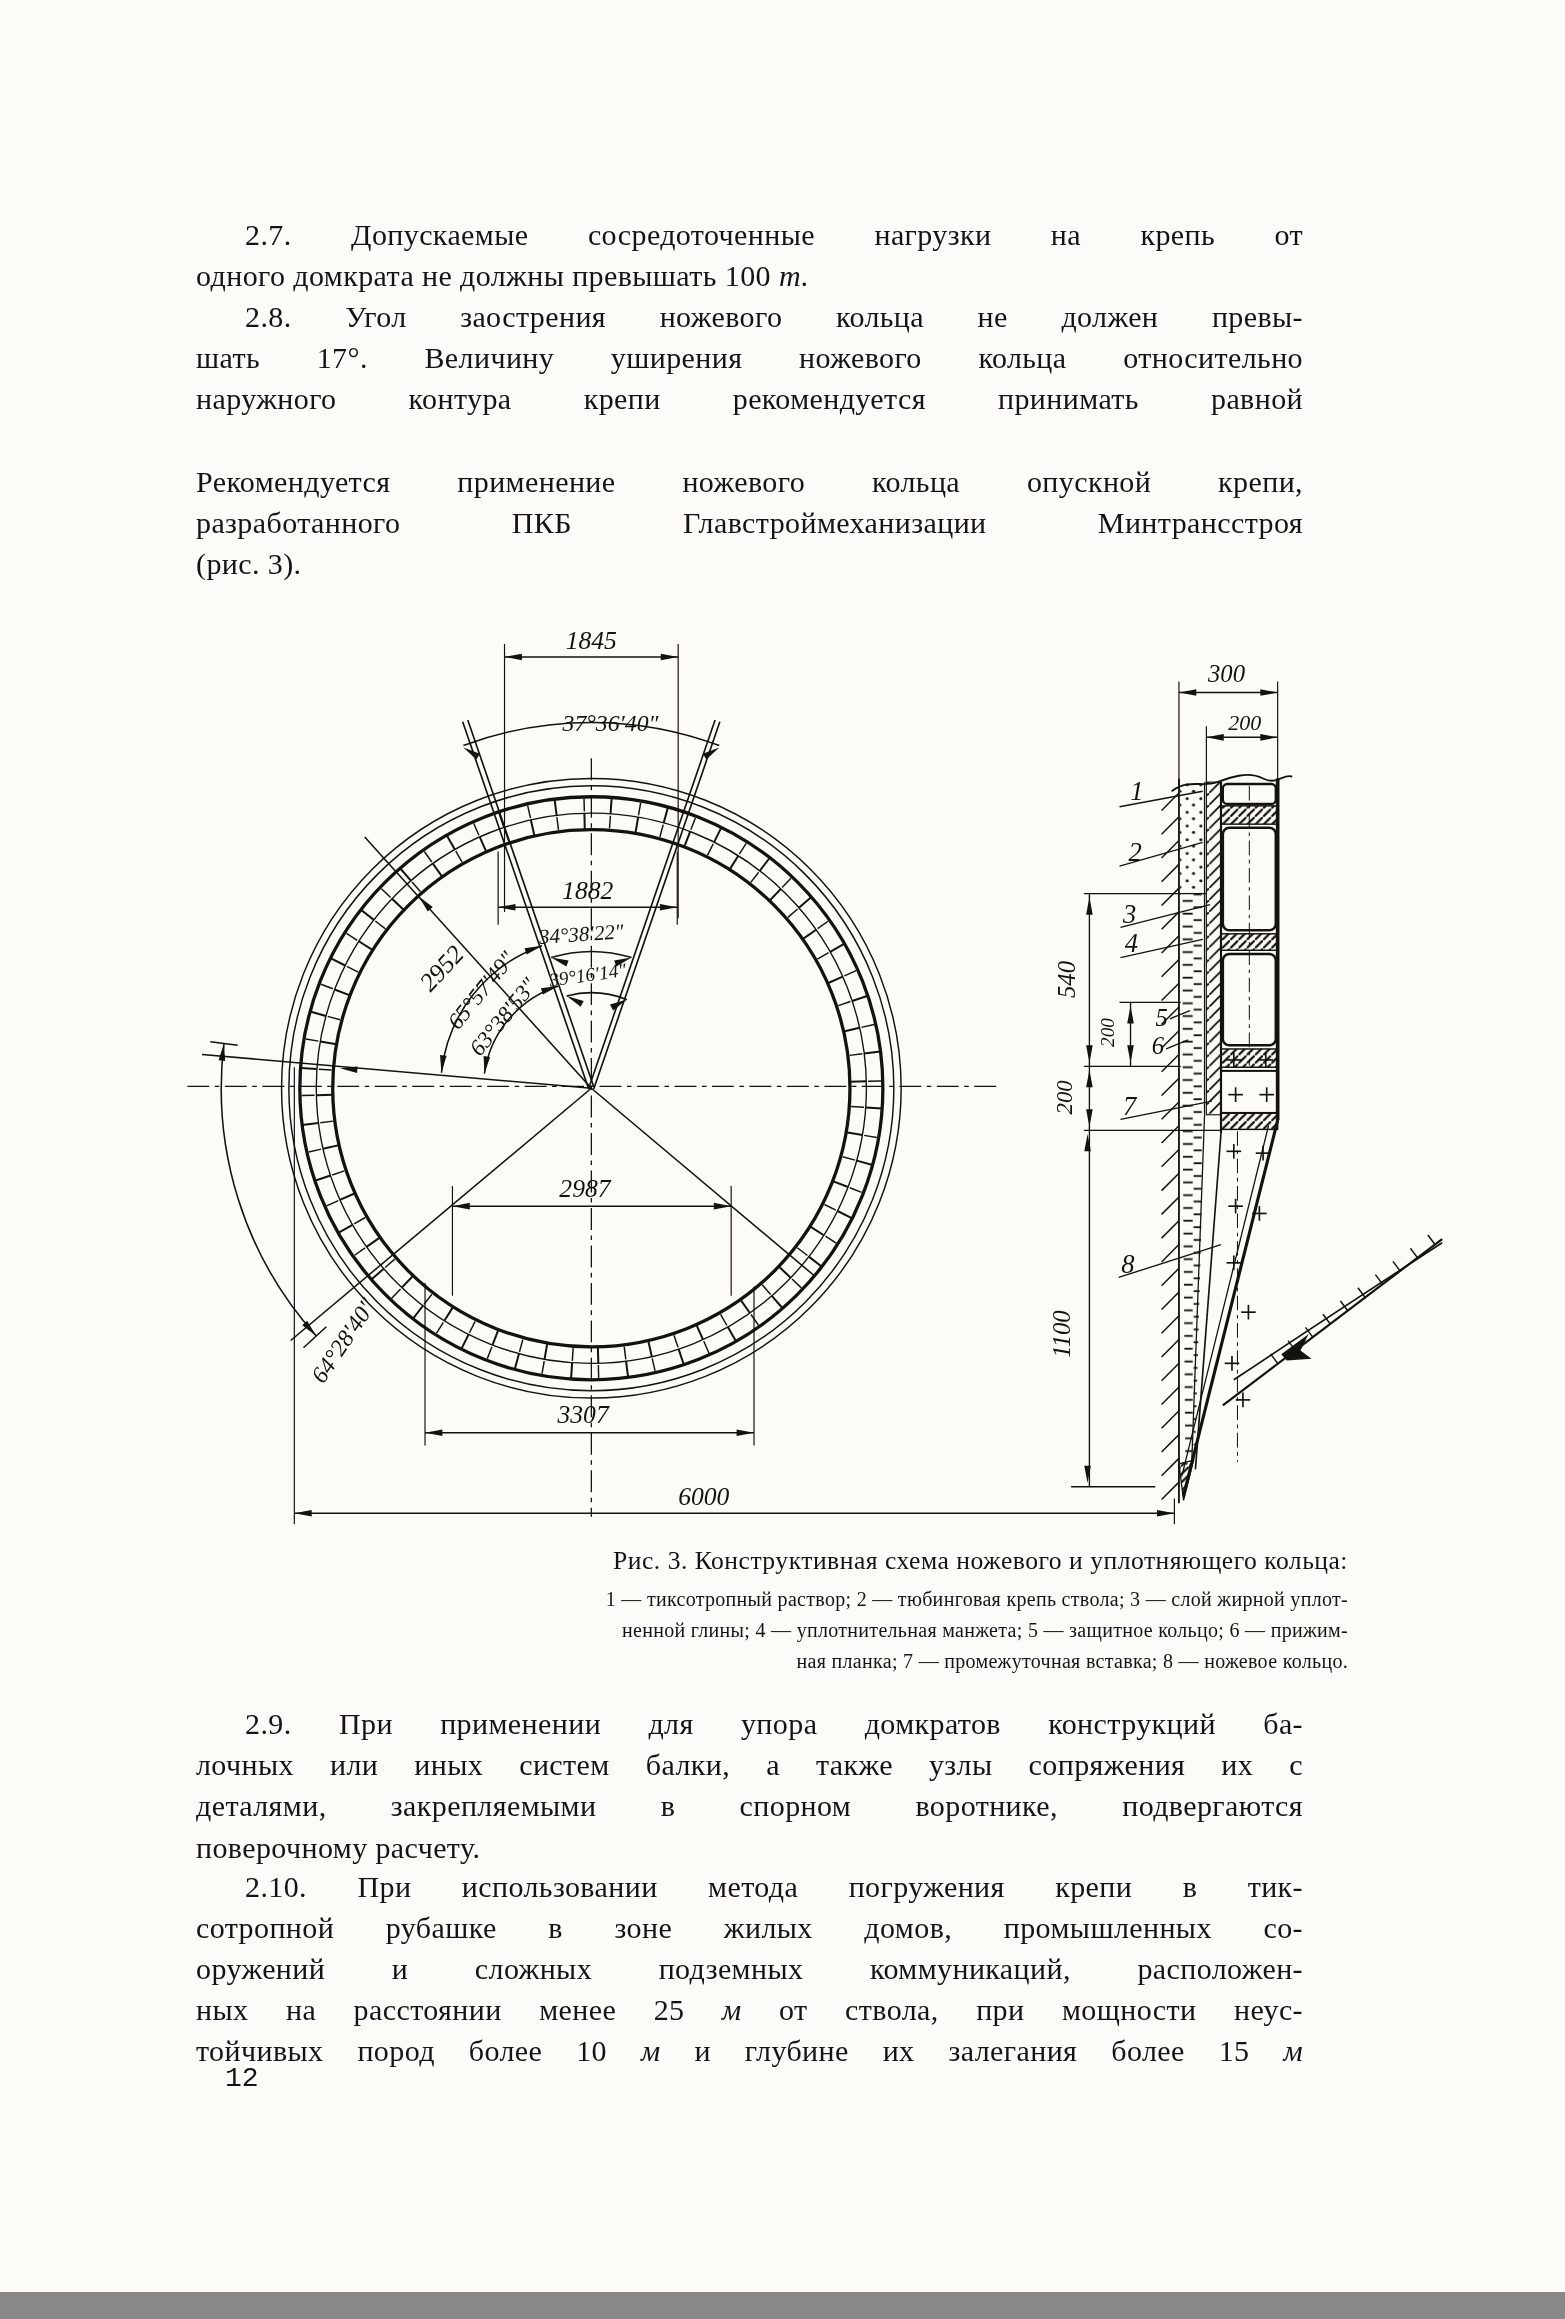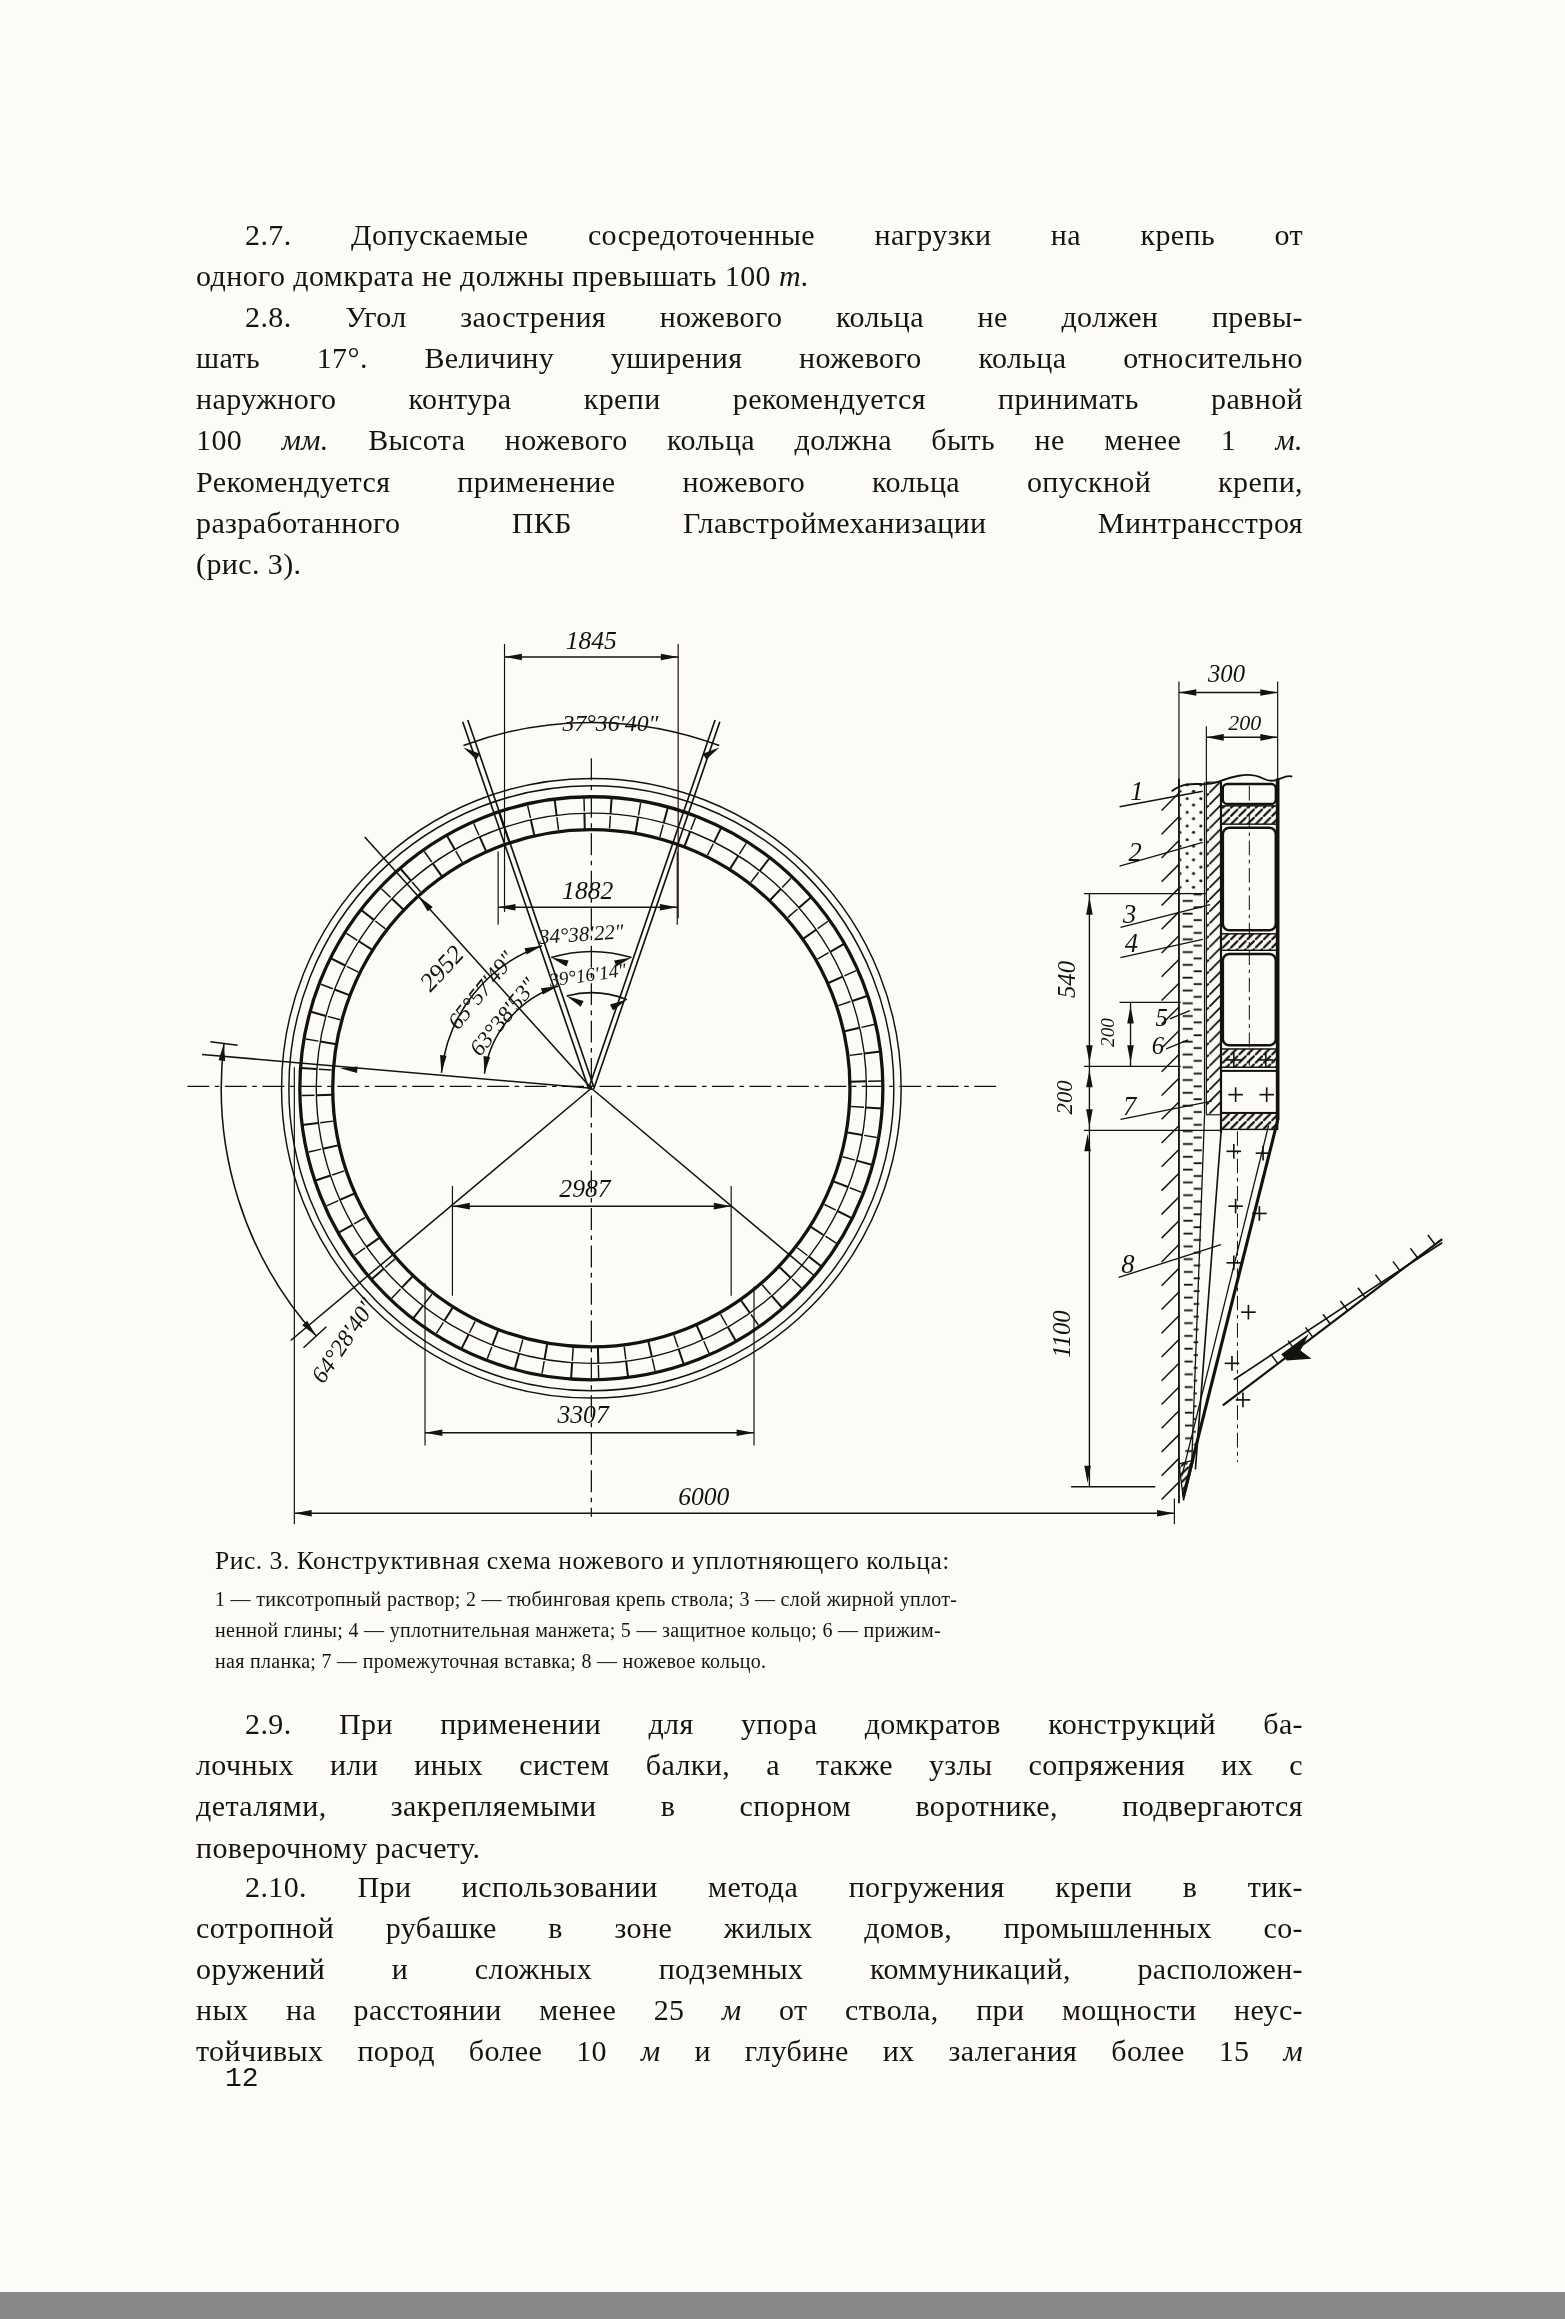--- a/index.html
+++ b/index.html
@@ -3,40 +3,39 @@
 <meta charset="utf-8">
 <style>
   html,body{margin:0;padding:0;background:#888;}
   .page{position:relative;width:1565px;height:2292px;background:#fcfbf7;color:#161412;
         font-family:"Liberation Serif",serif;overflow:hidden;}
   .tl{position:absolute;left:196px;width:1107px;font-size:30px;line-height:41px;
       letter-spacing:0.4px;white-space:nowrap;}
   .tl.j{white-space:normal;text-align:justify;text-align-last:justify;}
   .tl.ind{text-indent:49px;}
   .it{font-style:italic;}
-  .capline{position:absolute;left:215px;width:1133px;text-align:left;}
+  .capline{position:absolute;left:215px;width:1133px;text-align:right;}
   .cap-title{font-size:25.6px;letter-spacing:0.5px;}
   .cap-list{font-size:20px;letter-spacing:0.3px;}
   .pageno{position:absolute;left:225px;top:2063px;font-size:28px;font-family:Liberation Mono, monospace;}
   svg text{font-family:"Liberation Serif",serif;font-style:italic;fill:#14120f;}
   svg .dim{font-size:28px;}
   svg line,svg path,svg circle,svg rect,svg polyline,svg polygon{vector-effect:none;}
 </style>
 </head>
 <body>
 
 <div class="page">
 
   <div class="tl j ind" style="top:214px"><span>2.7. Допускаемые сосредоточенные нагрузки на крепь от</span></div>
   <div class="tl" style="top:255px"><span>одного домкрата не должны превышать 100 </span><span class="it">т.</span></div>
 
   <div class="tl j ind" style="top:296px"><span>2.8. Угол заострения ножевого кольца не должен превы-</span></div>
   <div class="tl j" style="top:337px"><span>шать 17°. Величину уширения ножевого кольца относительно</span></div>
   <div class="tl j" style="top:378px"><span>наружного контура крепи рекомендуется принимать равной</span></div>
-  <div class="tl j" style="top:419px"><span>100 </span><span class="it">мм.</span><span> Высота ножевого кольца должна быть не менее 1 </span><span class="it">м.</span></div>
   <div class="tl j" style="top:461px"><span>Рекомендуется применение ножевого кольца опускной крепи,</span></div>
   <div class="tl j" style="top:502px"><span>разработанного ПКБ Главстроймеханизации Минтрансстроя</span></div>
   <div class="tl" style="top:543px"><span>(рис. 3).</span></div>
 
   <figure style="position:absolute;left:128px;top:603px;width:1316px;height:923px;margin:0;">
   <svg width="1316" height="923" viewBox="0 0 1440 1010">
     <defs>
       <pattern id="pdots" width="15" height="15" patternUnits="userSpaceOnUse">
         <circle cx="4" cy="4" r="1.7" fill="#14120f"></circle>
             <circle cx="11" cy="11" r="1.7" fill="#14120f"></circle>

